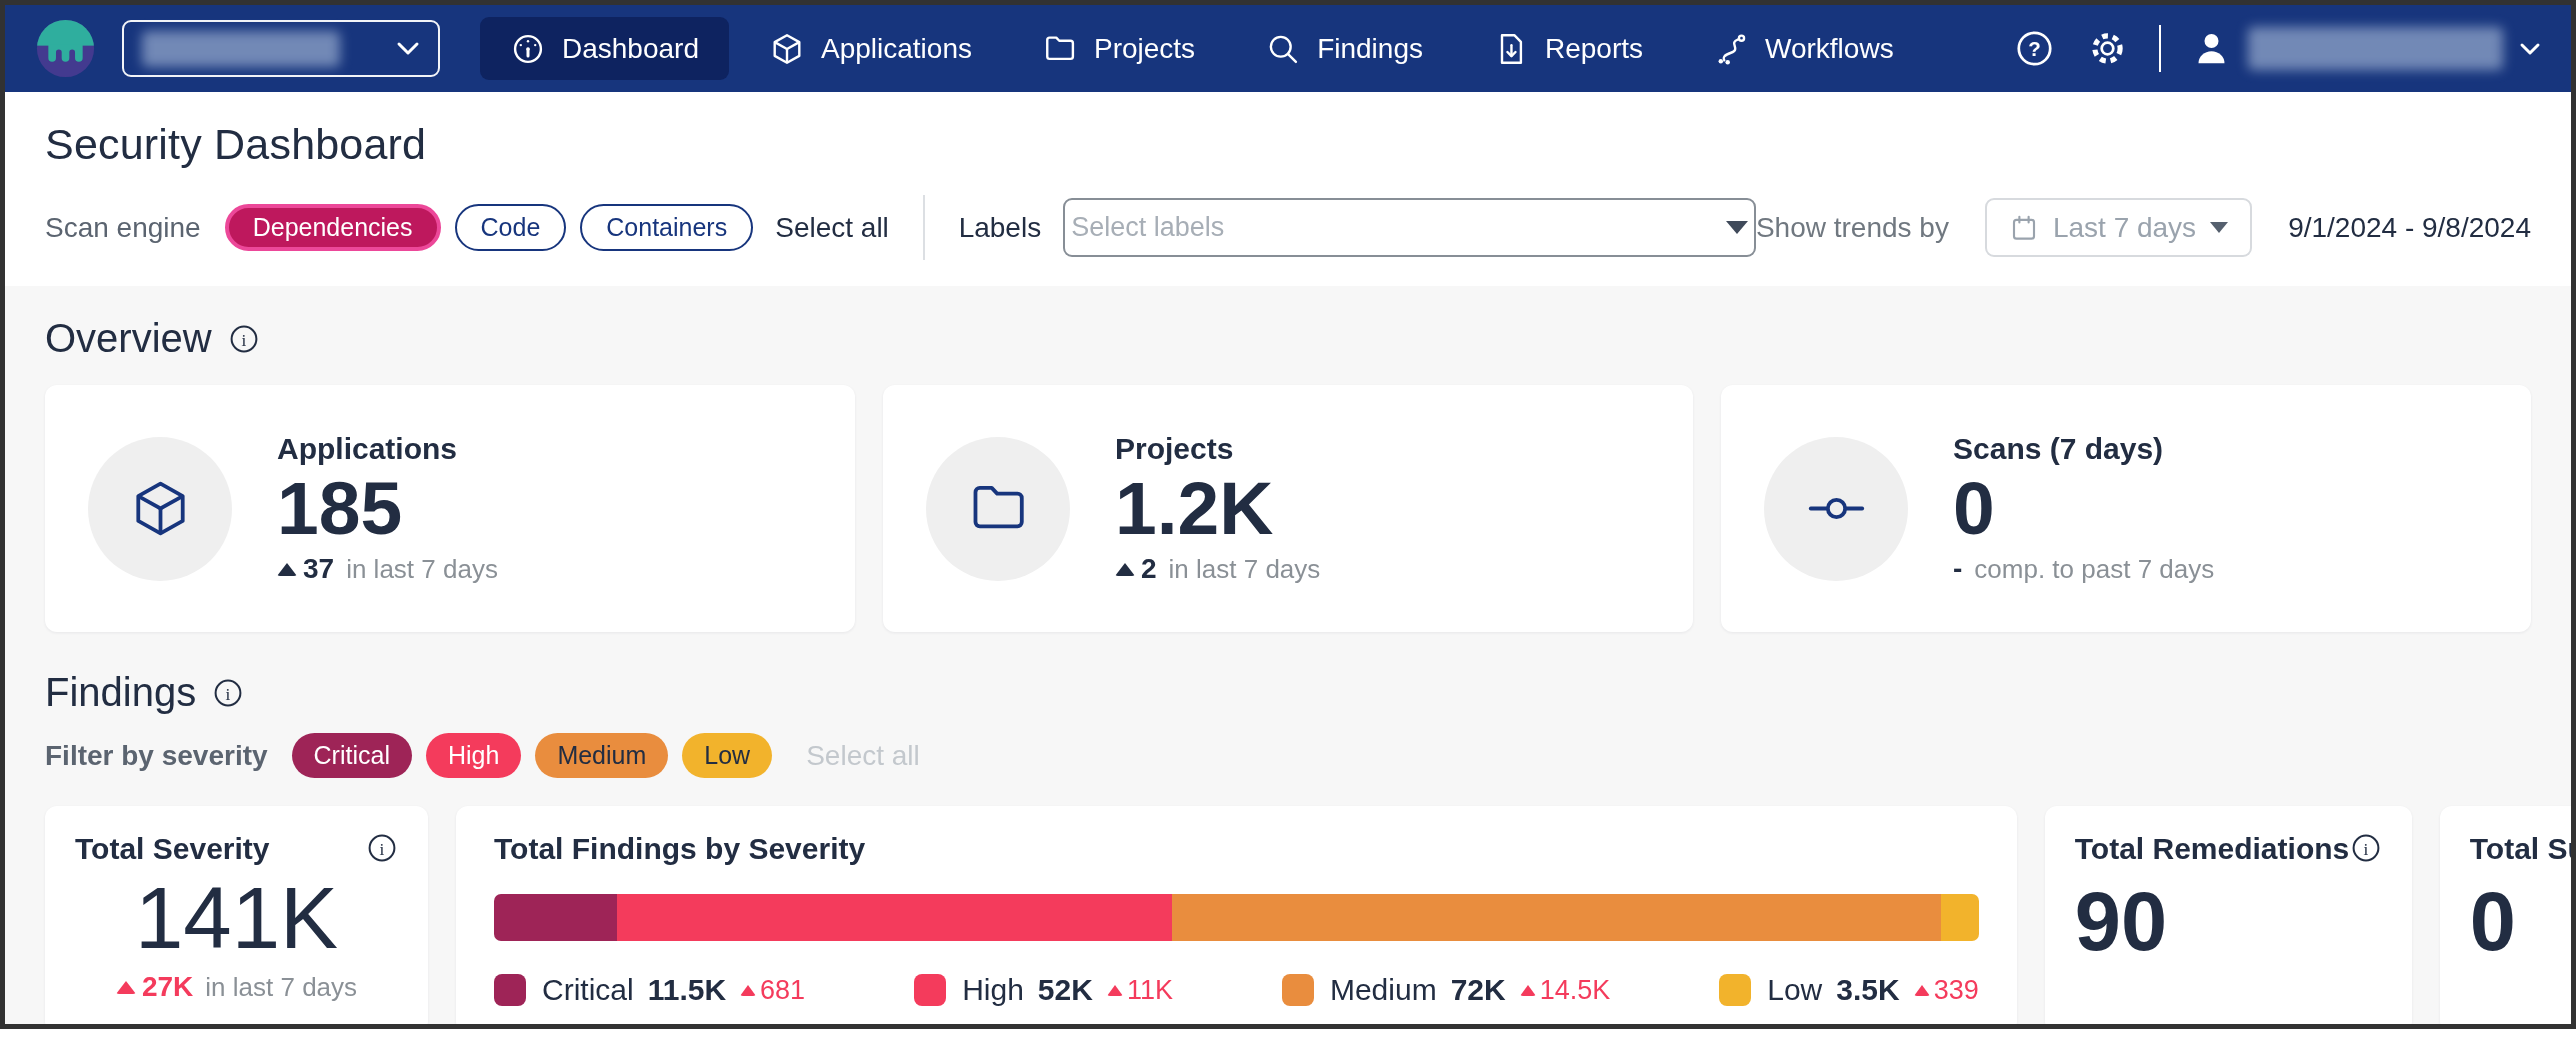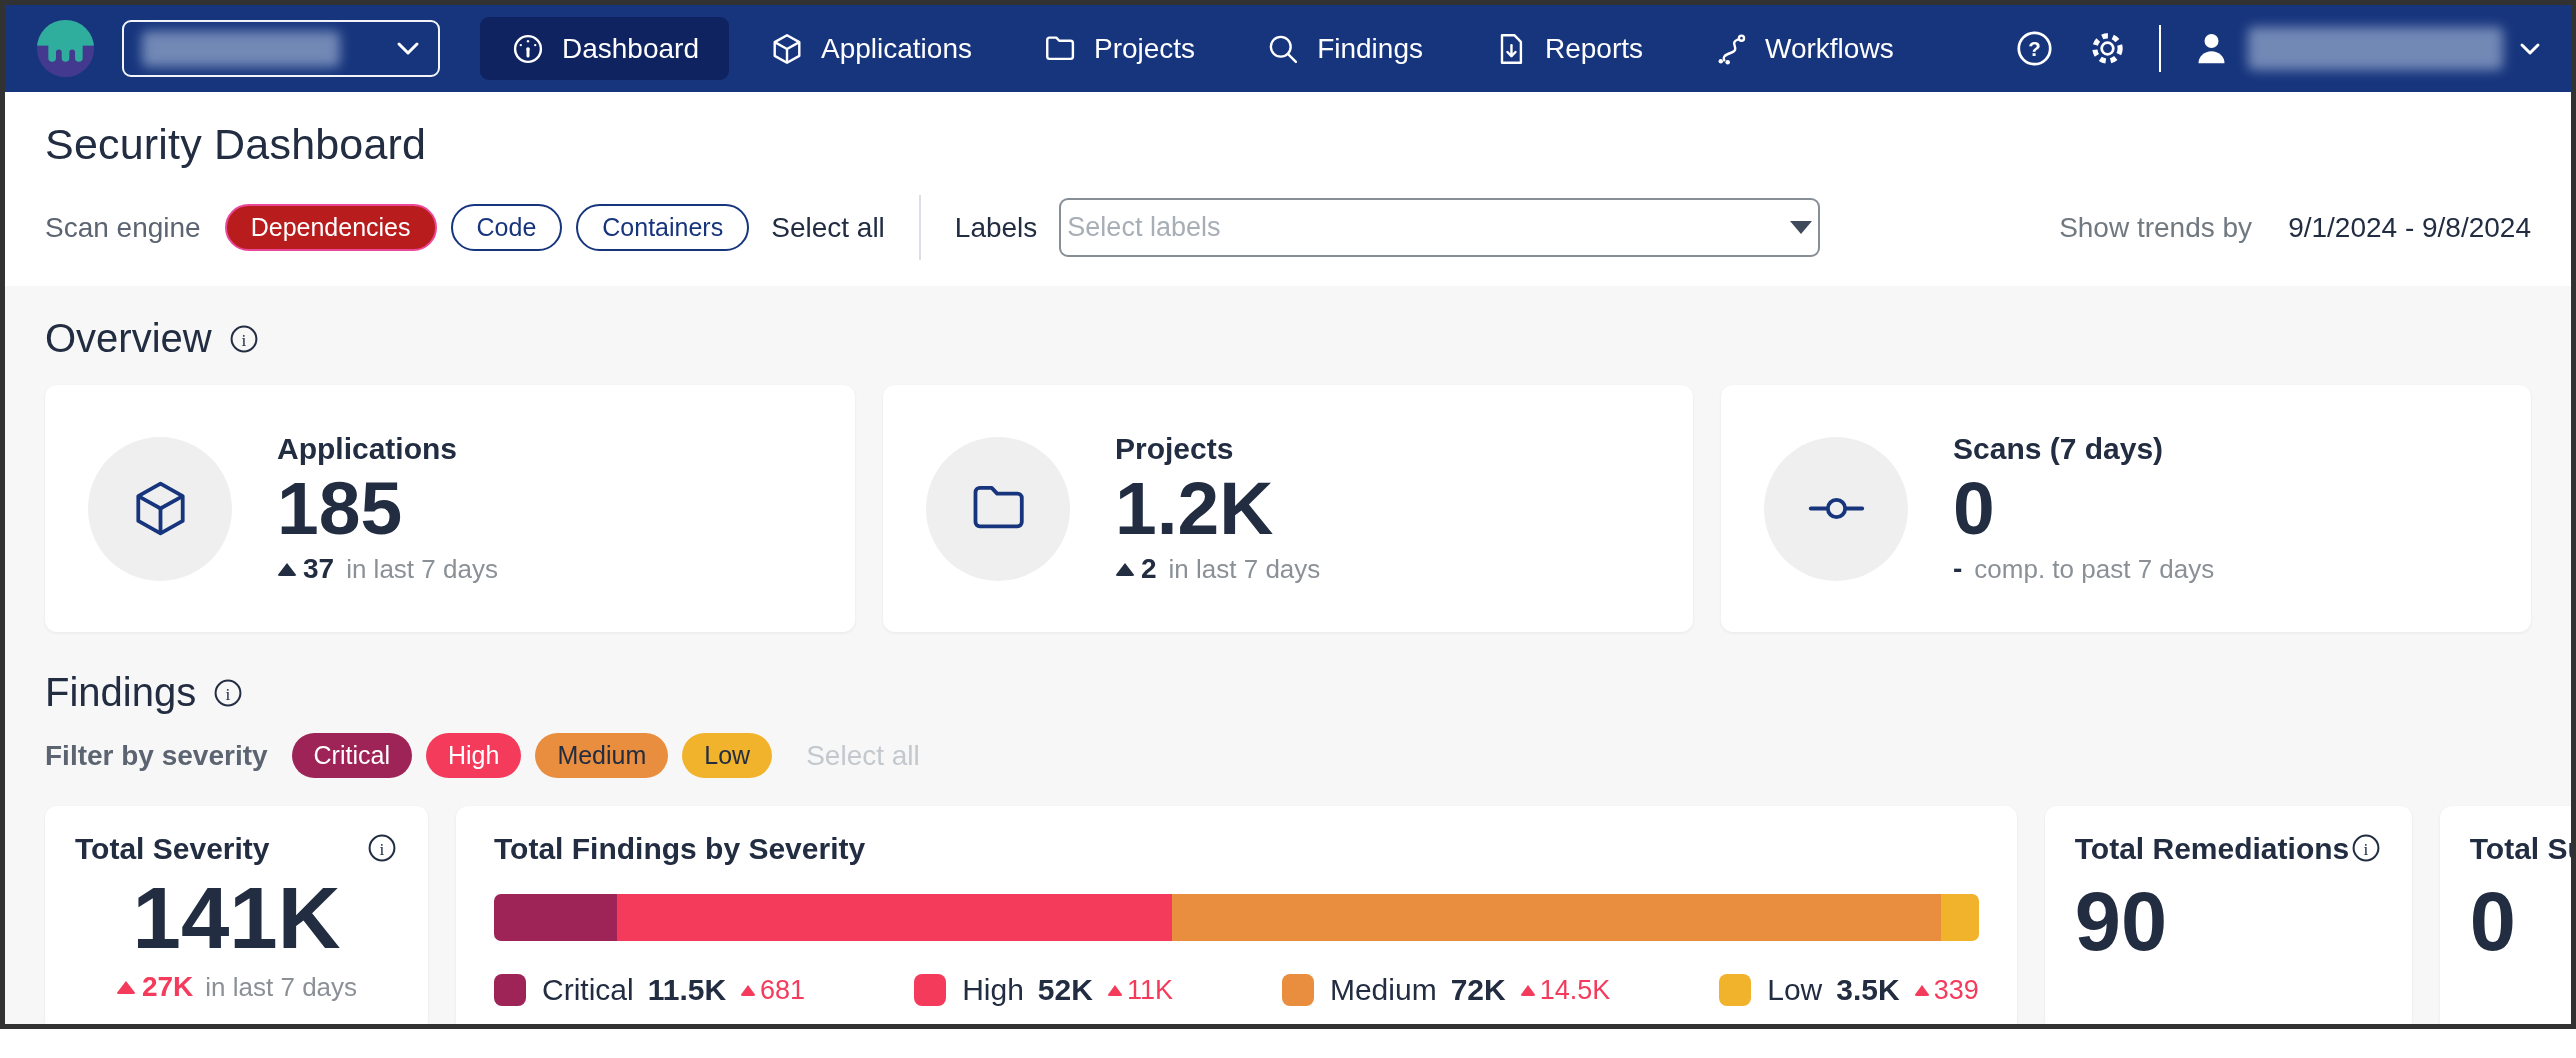--- a/index.html
+++ b/index.html
@@ -55,21 +55,21 @@
   .page-head { background:#ffffff; padding:28px 40px 26px 40px; }
   .page-title { font-size:43px; font-weight:400; color:#222d42; letter-spacing:0.2px; }
   .filter-row { display:flex; align-items:center; margin-top:26px; }
   .filter-label { font-size:28px; color:#5b6470; margin-right:24px; white-space:nowrap; }
   .chip-group { display:flex; align-items:center; gap:14px; }
   .chip {
     height:47px; padding:0 24px; border-radius:24px;
     display:flex; align-items:center; font-size:25px;
     cursor:pointer; white-space:nowrap;
   }
-  .chip-filled { background:#b91c1c; color:#ffffff; border:2px solid #ec4899; }
+  .chip-filled { background:#be185d; color:#ffffff; border:4px solid #ec4899; }
   .chip-outline { background:#ffffff; color:#17357d; border:2px solid #17357d; }
   .select-all { font-size:28px; color:#222d42; margin-left:22px; cursor:pointer; white-space:nowrap; }
   .vdivider { width:2px; height:65px; background:#dcdfe3; margin:0 34px; }
   .labels-label { font-size:28px; color:#222d42; margin-right:22px; }
   .labels-select {
     width:761px; height:59px;
     border:2px solid #878e96; border-radius:9px;
     display:flex; align-items:center;
     padding:0 6px; cursor:pointer; background:#fff;
   }
@@ -135,21 +135,21 @@
 
   
   .fd-row { margin-top:28px; }
   .fd-card { height:227px; padding:26px 30px; display:flex; flex-direction:column; }
   .fd-title-row { display:flex; align-items:flex-start; justify-content:space-between; }
   .fd-title { font-size:30px; font-weight:700; color:#222d42; }
   .fd-card-total { width:383px; flex:0 0 383px; }
   .fd-card-sev { flex:1; padding:26px 38px; }
   .fd-card-small { width:367px; flex:0 0 367px; }
   .fd-card-small2 { width:377px; flex:0 0 377px; }
-  .fd-big-center { text-align:center; font-size:87px; font-weight:700; color:#222d42; line-height:1.0; margin-top:8px; }
+  .fd-big-center { text-align:center; font-size:87px; font-weight:400; color:#222d42; line-height:1.0; margin-top:8px; }
   .fd-delta-center { display:flex; align-items:center; justify-content:center; margin-top:10px; }
   .fd-big-left { font-size:83px; font-weight:700; color:#222d42; line-height:1.0; margin-top:14px; }
 
   .sev-bar { display:flex; height:57px; border-radius:7px; overflow:hidden; margin-top:28px; }
   .sev-seg { height:100%; }
   .legend-row { display:flex; align-items:center; gap:109px; margin-top:32px; }
   .legend-item { display:flex; align-items:center; }
   .legend-swatch { width:32px; height:32px; border-radius:8px; flex:0 0 32px; }
   .legend-name { font-size:30px; color:#222d42; margin-left:16px; }
   .legend-value { font-size:30px; font-weight:700; color:#222d42; margin-left:14px; }
@@ -281,20 +281,29 @@
       <div class="vdivider"></div>
 
       <span class="labels-label">Labels</span>
       <div class="labels-select">
         <span class="placeholder">Select labels</span>
         <span class="caret-down"></span>
       </div>
 
       <div class="trends-wrap">
         <span class="trends-label">Show trends by</span>
+        <div class="trends-btn">
+          <svg viewBox="0 0 24 24" fill="none" stroke="#9aa3ad" stroke-width="1.7" stroke-linecap="round">
+            <rect x="4" y="5.5" width="16" height="15" rx="2"></rect>
+            <line x1="8.3" y1="3" x2="8.3" y2="7.5"></line>
+            <line x1="15.7" y1="3" x2="15.7" y2="7.5"></line>
+          </svg>
+          <span>Last 7 days</span>
+          <span class="caret-sm"></span>
+        </div>
         <span class="date-range">9/1/2024 - 9/8/2024</span>
       </div>
     </div>
   </div>
 
   <div class="content">
 
     <div class="section-head">
       <span class="section-title">Overview</span>
       <svg class="info-icon" viewBox="0 0 24 24" fill="none" stroke="#222d42" stroke-width="1.5">

